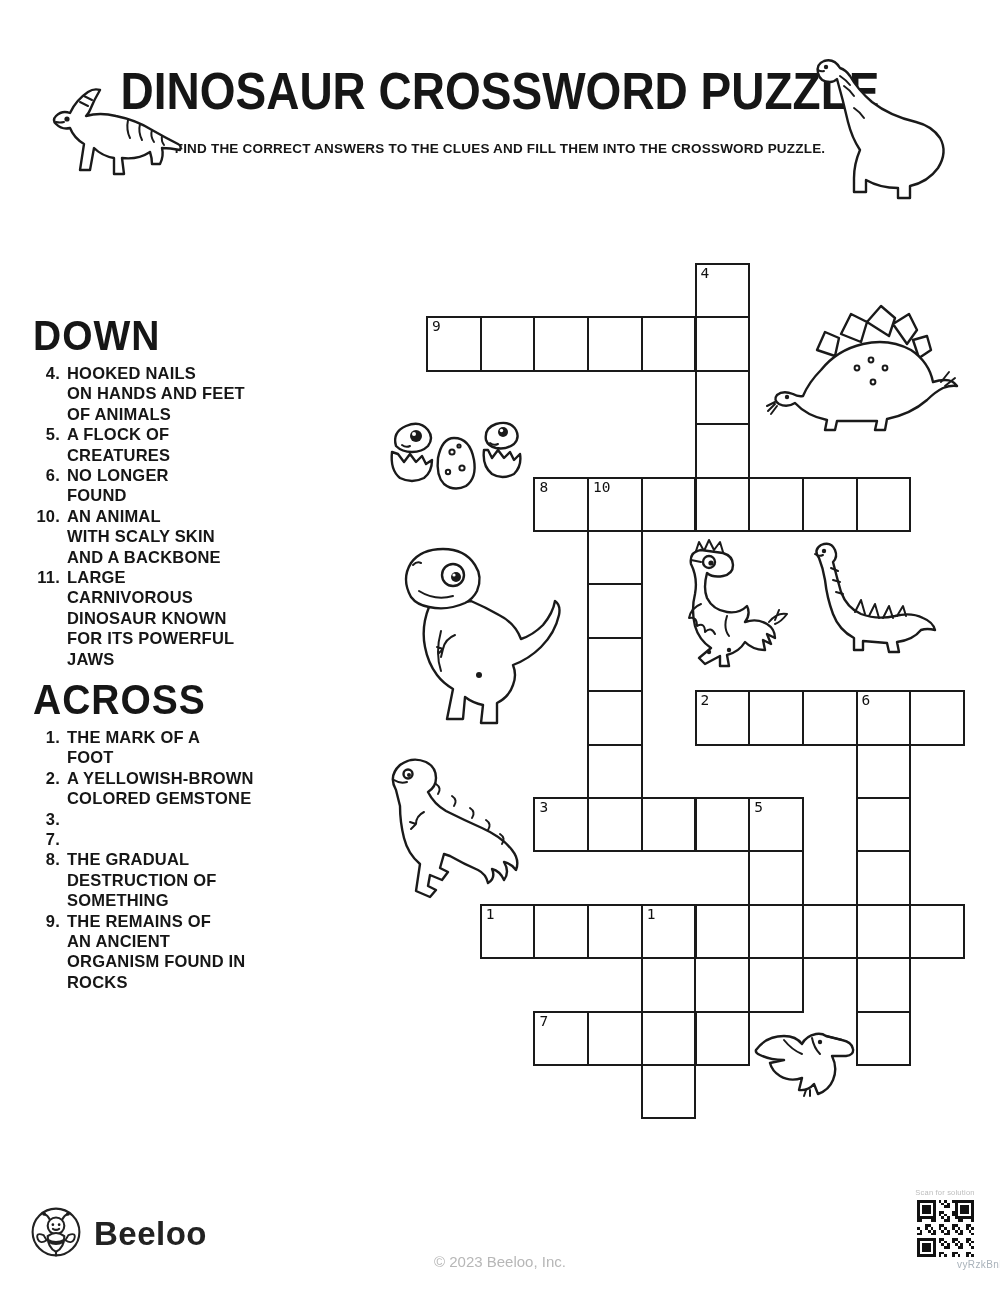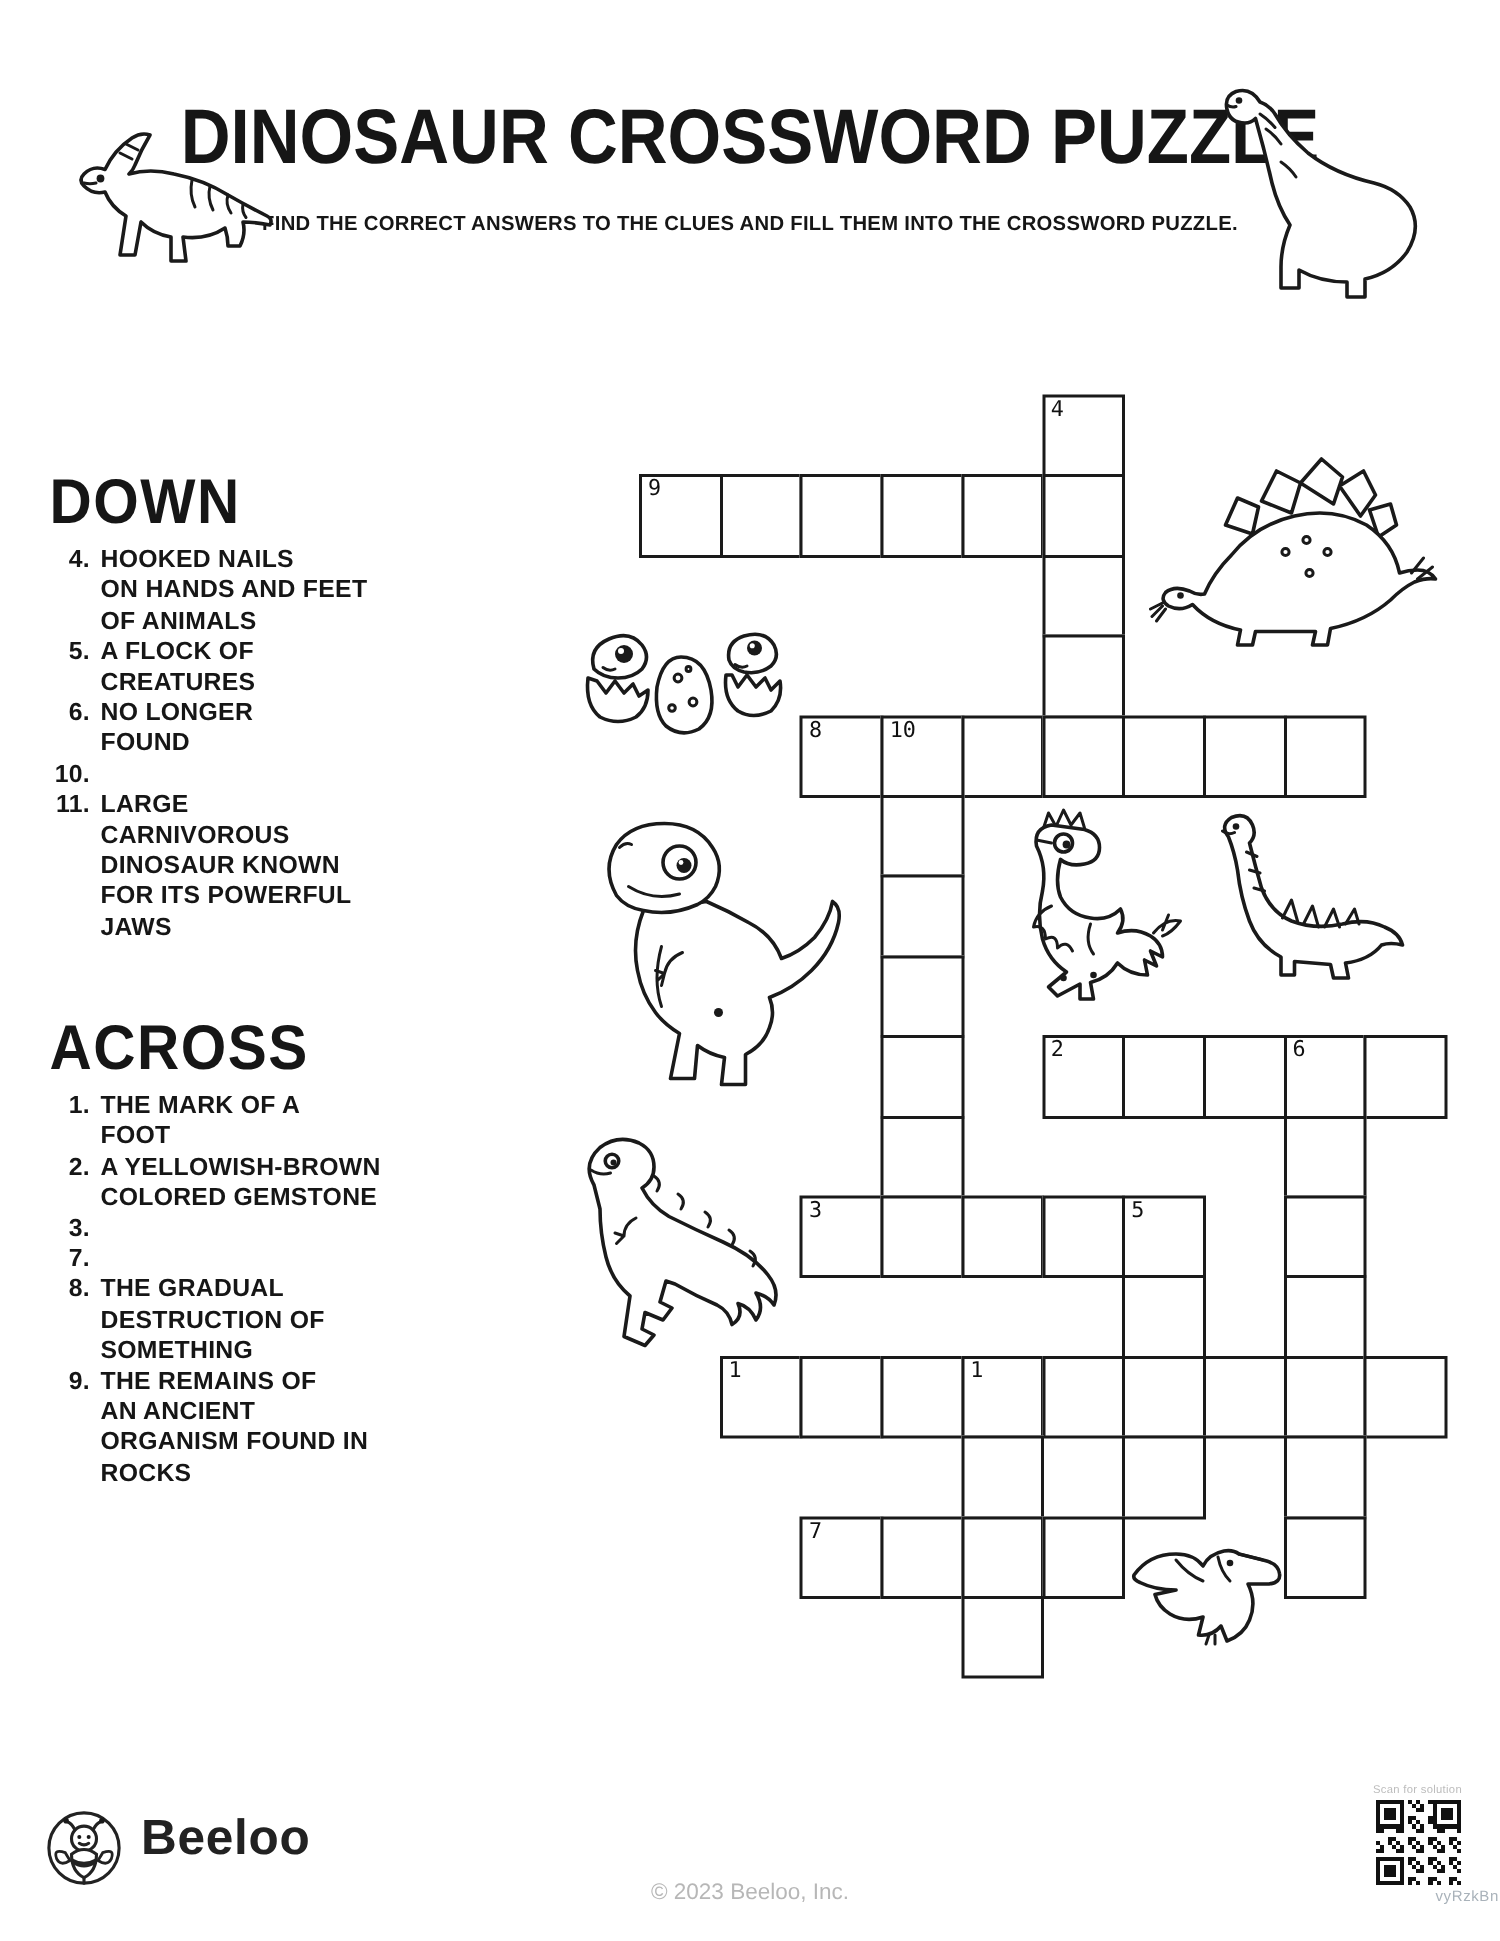--- a/index.html
+++ b/index.html
@@ -19,21 +19,21 @@
   #across-block{left:33px;top:678px;}
   #crossword-grid{left:0;top:0;width:1000px;height:1294px;z-index:5;pointer-events:none;}
   .cell{position:absolute;border:2.2px solid #1a1a1a;box-sizing:border-box;background:#fff;pointer-events:auto;}
   .cell-label{position:absolute;top:0px;left:4px;font-family:"DejaVu Sans Mono",monospace;
               font-size:14.5px;color:#111;}
   .illus{position:absolute;z-index:1;}
   .illus svg{display:block;}
   .doodle{fill:#ffffff;stroke:#1a1a1a;stroke-width:2.4;stroke-linecap:round;stroke-linejoin:round;}
   .doodle-line{fill:none;stroke:#1a1a1a;stroke-width:2;stroke-linecap:round;stroke-linejoin:round;}
   .ink{fill:#1a1a1a;stroke:none;}
-  #footer-logo{left:30px;top:1206px;display:flex;align-items:flex-start;gap:12px;z-index:6;}
+  #footer-logo{left:30px;top:1206px;display:flex;align-items:center;gap:12px;z-index:6;}
   #footer-logo .logo-text{font-size:33px;font-weight:800;color:#222;letter-spacing:.5px;}
   #copyright{left:0;right:0;top:1253px;text-align:center;font-size:15px;color:#b7b7b7;z-index:6;}
   #qr-block{left:913px;top:1188px;width:64px;text-align:center;z-index:6;}
   #qr-caption{font-size:7.5px;color:#bcbcbc;letter-spacing:.2px;}
   #qr-code{margin:3px auto 2px auto;display:block;}
   #qr-text{font-size:10px;color:#a9b2ba;letter-spacing:.4px;margin-left:44px;}
 </style>
 </head>
 <body>
 
@@ -150,20 +150,23 @@
     <span class="clue-text">A FLOCK OF
 CREATURES</span>
   </div>
   <div class="clue">
     <span class="clue-num">6.</span>
     <span class="clue-text">NO LONGER
 FOUND</span>
   </div>
   <div class="clue">
     <span class="clue-num">10.</span>
+    <span class="clue-text">AN ANIMAL
+WITH SCALY SKIN
+AND A BACKBONE</span>
   </div>
   <div class="clue">
     <span class="clue-num">11.</span>
     <span class="clue-text">LARGE
 CARNIVOROUS
 DINOSAUR KNOWN
 FOR ITS POWERFUL
 JAWS</span>
   </div>
 </div>

